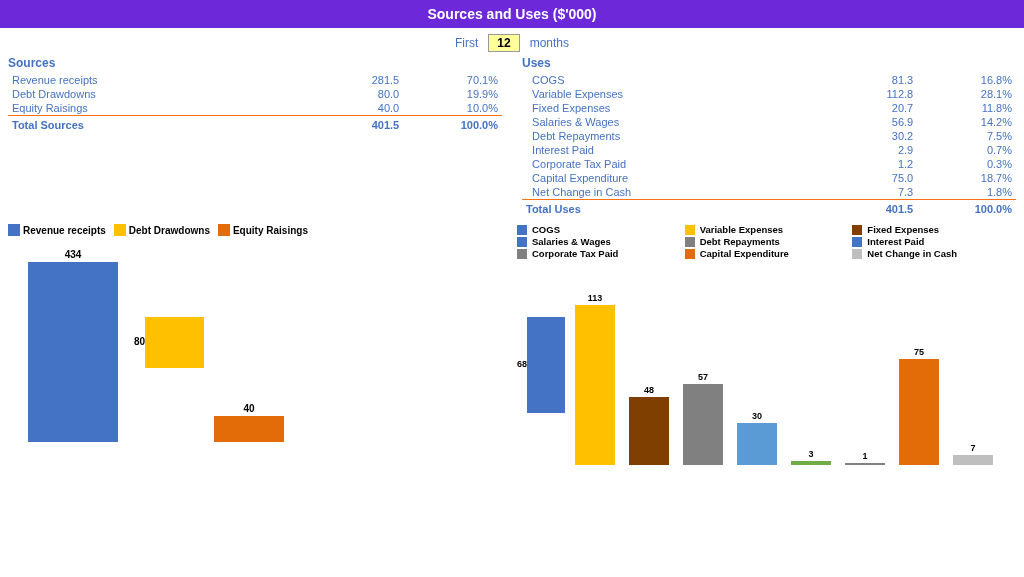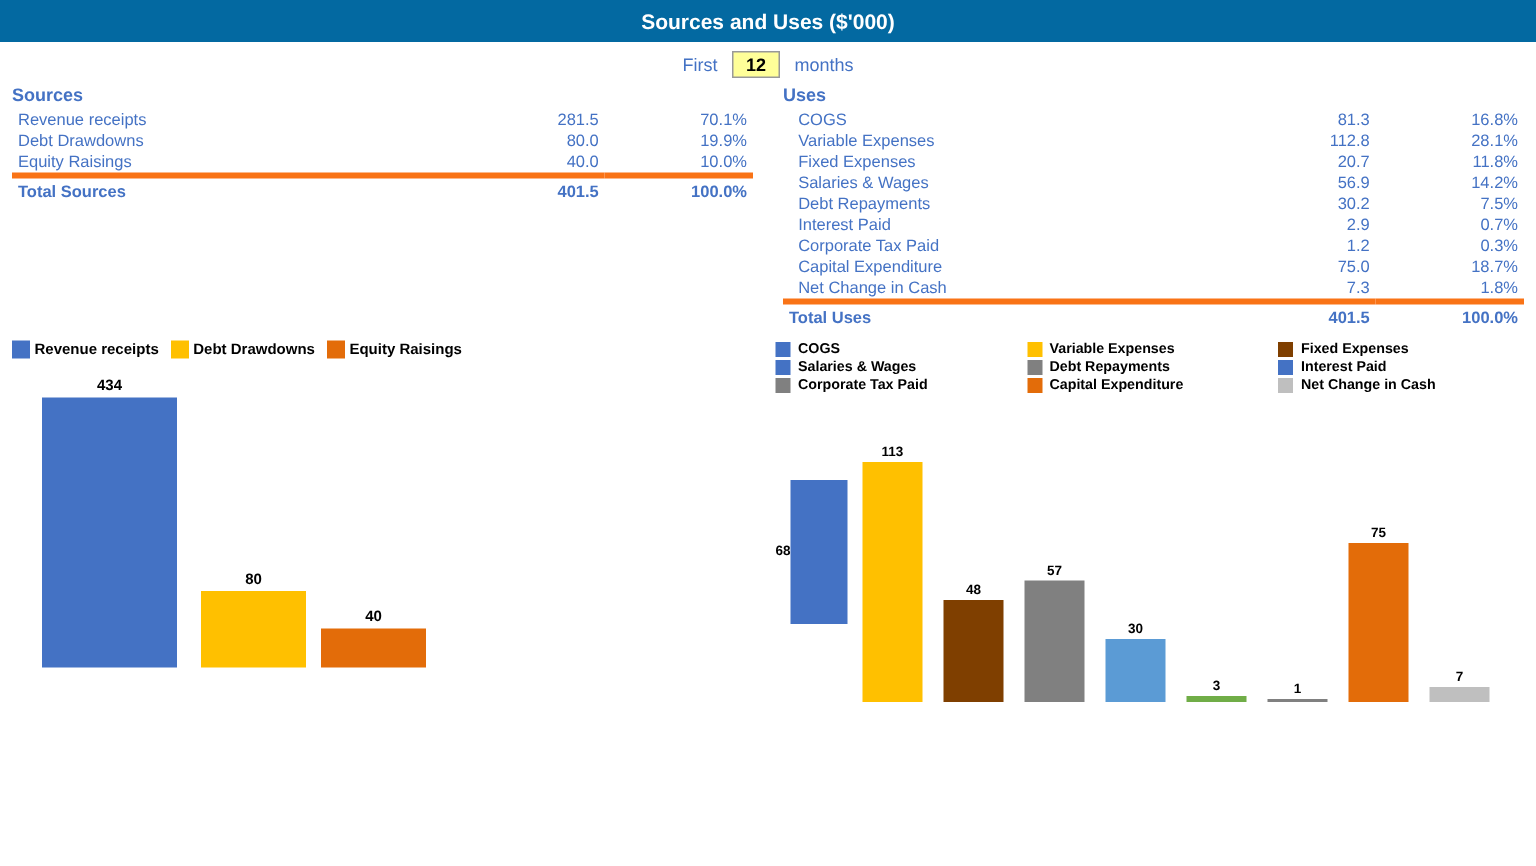--- a/index.html
+++ b/index.html
@@ -1,19 +1,19 @@
 <!DOCTYPE html>
 <html><head>
   <meta charset="utf-8">
   <style>
     * { box-sizing: border-box; margin: 0; padding: 0; }
     body { font-family: Arial, sans-serif; font-size: 11px; background: #fff; width: 1024px; height: 577px; overflow: hidden; }
 
     .main-title {
-      background: #0369a1;
+      background: #6d28d9;
       color: white;
       text-align: center;
       font-size: 14px;
       font-weight: bold;
       padding: 6px 0;
     }
 
     .months-row {
       text-align: center;
       padding: 6px 0 4px 0;
@@ -45,21 +45,21 @@
       font-weight: bold;
       font-size: 12px;
       margin-bottom: 3px;
     }
 
     .data-table { width: 100%; border-collapse: collapse; }
     .data-table td { padding: 1px 4px; }
     .data-table .item-name { color: #4472C4; }
     .data-table .value { text-align: right; color: #4472C4; }
     .data-table .pct { text-align: right; color: #4472C4; }
-    .data-table .total-row td { font-weight: bold; color: #4472C4; border-top: 4px solid #f97316; padding-top: 3px; }
+    .data-table .total-row td { font-weight: bold; color: #4472C4; border-top: 1px solid #f97316; padding-top: 3px; }
 
     .charts-area {
       display: flex;
       padding: 8px 8px 0 8px;
       height: 290px;
     }
     .left-chart { width: 50%; padding-right: 10px; }
     .right-chart { width: 50%; padding-left: 5px; }
 
     .legend { display: flex; flex-wrap: wrap; margin-bottom: 6px; gap: 2px 8px; }
@@ -212,21 +212,21 @@
         <div class="legend-item">
           <span class="legend-color" style="background:#E36C09"></span>
           <span>Equity Raisings</span>
         </div>
       </div>
     <div class="chart-container" id="left-chart-container">
         <div class="bar-group" style="width: 90px; height: 100%; display: flex; flex-direction: column; align-items: center; justify-content: flex-end; margin-right: 10px;">
     <div class="bar-label-top">434</div>
     <div class="bar" style="height:180px;background:#4472C4;width:100%"></div>
   </div>
-        <div class="bar-group" style="width: 70px; height: 100%; display: flex; flex-direction: column; align-items: center; justify-content: flex-end; margin-right: 4px;">
+        <div class="bar-group" style="width: 70px; height: 100%; display: flex; flex-direction: row; align-items: center; justify-content: flex-start; margin-right: 4px;">
     <div class="bar-label-top">80</div>
     <div class="bar" style="height:51px;background:#FFC000;width:100%"></div>
   </div>
         <div class="bar-group" style="width: 70px; height: 100%; display: flex; flex-direction: column; align-items: center; justify-content: flex-end; margin-right: 4px;">
     <div class="bar-label-top">40</div>
     <div class="bar" style="height:26px;background:#E36C09;width:100%"></div>
   </div>
       </div>
   </div>
   <div class="right-chart">

